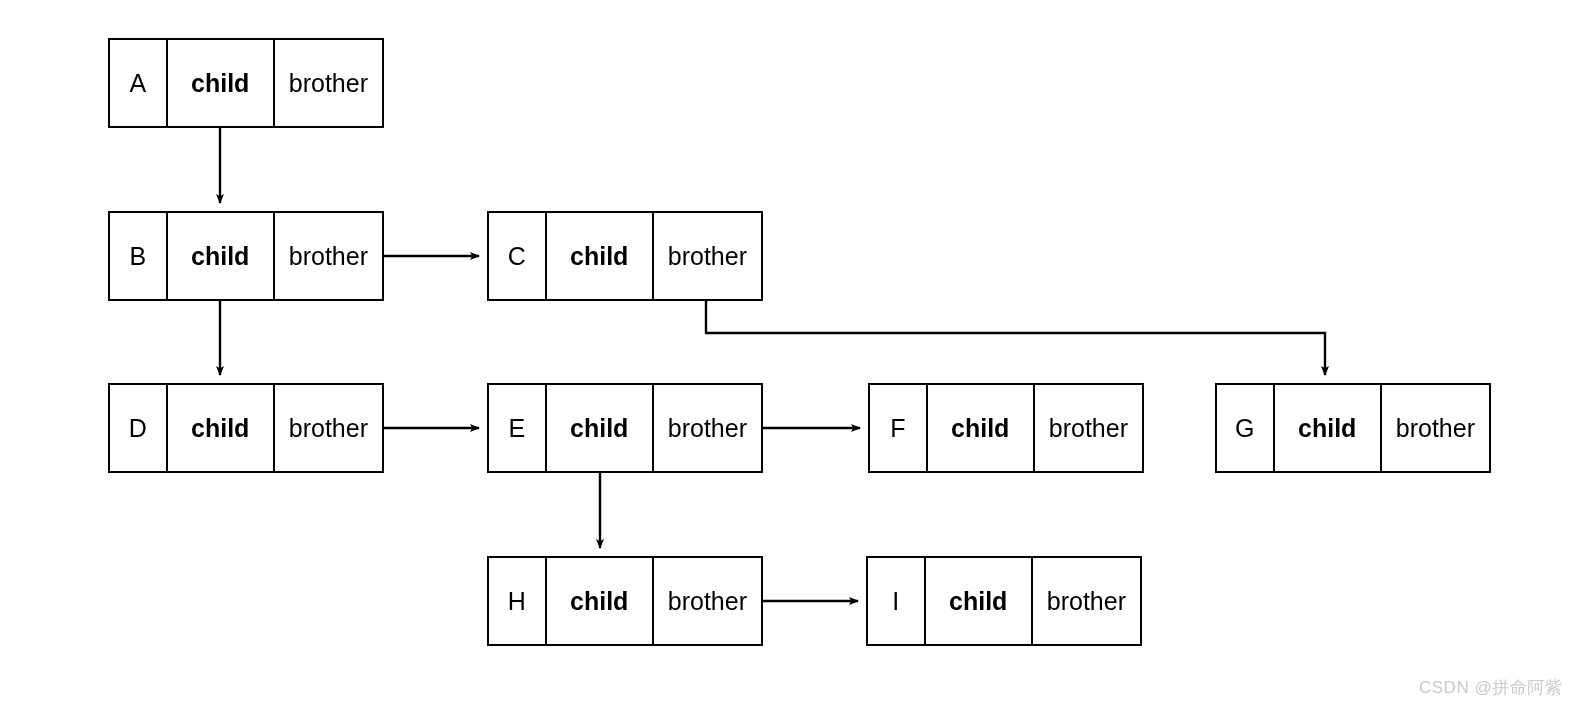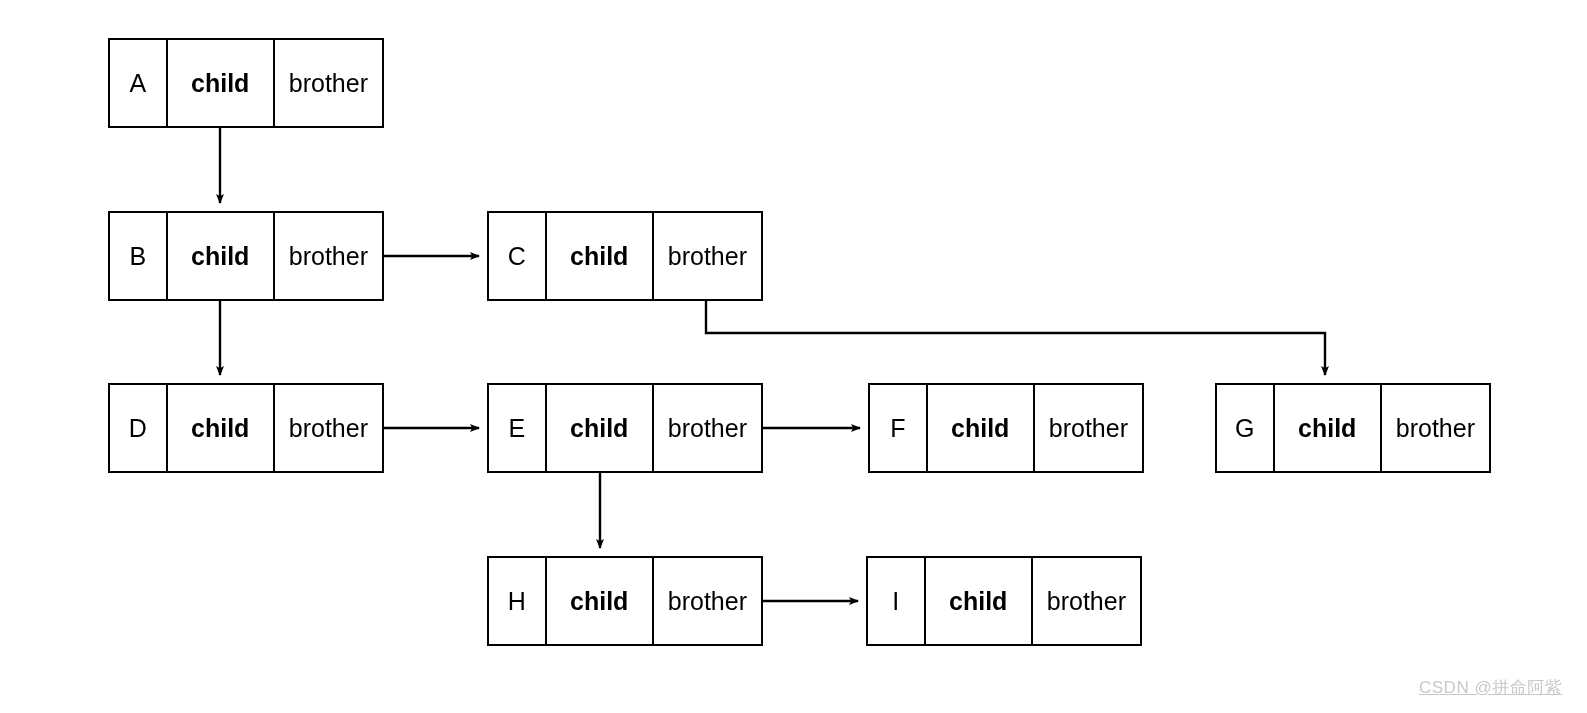--- a/index.html
+++ b/index.html
@@ -129,15 +129,15 @@
         <div class="cell child" style="width: 108px; color: rgb(0, 0, 0); border-right-color: rgb(0, 0, 0);">child</div>
         <div class="cell brother" style="width: 108px; color: rgb(0, 0, 0);">brother</div>
       </div>
       <div class="node" style="left: 866px; top: 556px; width: 276px; height: 90px; border-color: rgb(0, 0, 0);">
         <div class="cell key" style="width: 58px; color: rgb(0, 0, 0); border-right-color: rgb(0, 0, 0);">I</div>
         <div class="cell child" style="width: 108px; color: rgb(0, 0, 0); border-right-color: rgb(0, 0, 0);">child</div>
         <div class="cell brother" style="width: 108px; color: rgb(0, 0, 0);">brother</div>
       </div>
     </div>
 
-  <div id="watermark" style="left: 1419px; top: 676px; color: rgb(201, 201, 201); text-decoration: underline;">CSDN @拼命阿紫</div>
+  <div id="watermark" style="left: 1419px; top: 676px; color: rgb(201, 201, 201);">CSDN @拼命阿紫</div>
 
 </div>
 
 </body></html>

